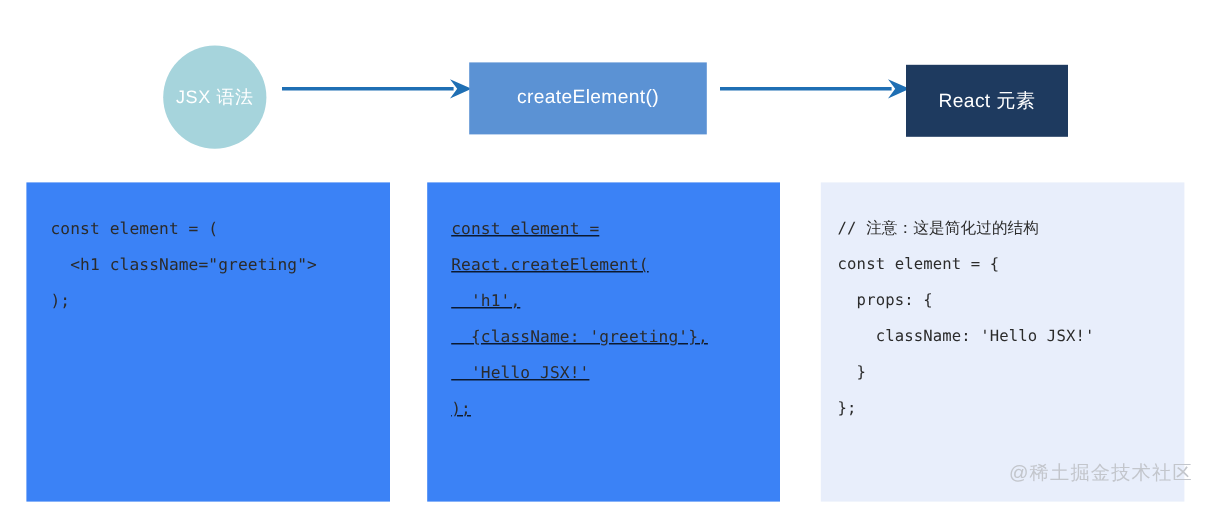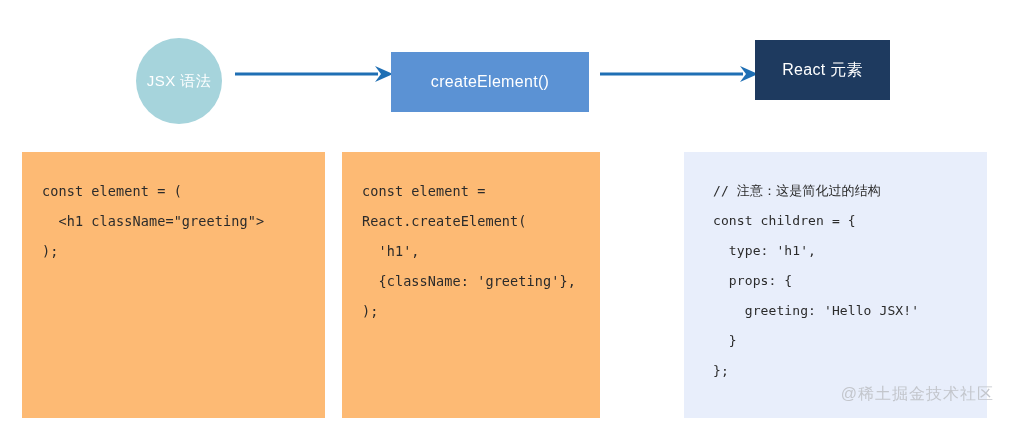--- a/index.html
+++ b/index.html
@@ -57,21 +57,21 @@
   }
   #box-create {
     left: 391px;
     top: 52px;
     width: 198px;
     height: 60px;
     background: #5b92d4;
   }
   #box-react {
     left: 755px;
-    top: 40px;
+    top: 54px;
     width: 135px;
     height: 60px;
     background: #1e3a5f;
   }
 
   .arrow-svg {
     position: absolute;
     top: 64px;
   }
   #arrow-1 { left: 235px; }
@@ -82,28 +82,28 @@
     position: absolute;
     left: 0;
     top: 0;
     width: 1012px;
     height: 429px;
   }
   .code-panel {
     position: absolute;
     top: 152px;
     height: 266px;
-    background: #fdba74;
+    background: #3b82f6;
     box-sizing: border-box;
     padding: 24px 0 0 20px;
     overflow: hidden;
   }
   #panel-jsx      { left: 22px;  width: 303px; }
-  #panel-create   { left: 342px; width: 258px; }
-  #panel-element  { left: 684px; width: 303px; background:#e8eefb; padding-left: 29px; }
+  #panel-create   { left: 356px; width: 294px; text-decoration: underline; }
+  #panel-element  { left: 684px; width: 303px; background:#e8eefb; padding-left: 14px; }
 
   .code-line {
     font-family: "DejaVu Sans Mono", "Liberation Mono", monospace;
     font-size: 13.5px;
     line-height: 30px;
     color: #2b2b2b;
     white-space: pre;
     letter-spacing: 0.1px;
   }
   #panel-element .code-line { font-size: 13px; }
@@ -155,28 +155,28 @@
     <div class="code-line">const element = (</div>
     <div class="code-line">  &lt;h1 className="greeting"&gt;</div>
     <div class="code-line">);</div>
   </div>
 
   <div class="code-panel" id="panel-create">
     <div class="code-line">const element =</div>
     <div class="code-line">React.createElement(</div>
     <div class="code-line">  'h1',</div>
     <div class="code-line">  {className: 'greeting'},</div>
+    <div class="code-line">  'Hello JSX!'</div>
     <div class="code-line">);</div>
   </div>
 
   <div class="code-panel" id="panel-element">
     <div class="code-line">// 注意：这是简化过的结构</div>
-    <div class="code-line">const children = {</div>
-    <div class="code-line">  type: 'h1',</div>
+    <div class="code-line">const element = {</div>
     <div class="code-line">  props: {</div>
-    <div class="code-line">    greeting: 'Hello JSX!'</div>
+    <div class="code-line">    className: 'Hello JSX!'</div>
     <div class="code-line">  }</div>
     <div class="code-line">};</div>
   </div>
 
 </div>
 
 <div id="watermark">@稀土掘金技术社区</div>
 
 </body></html>

